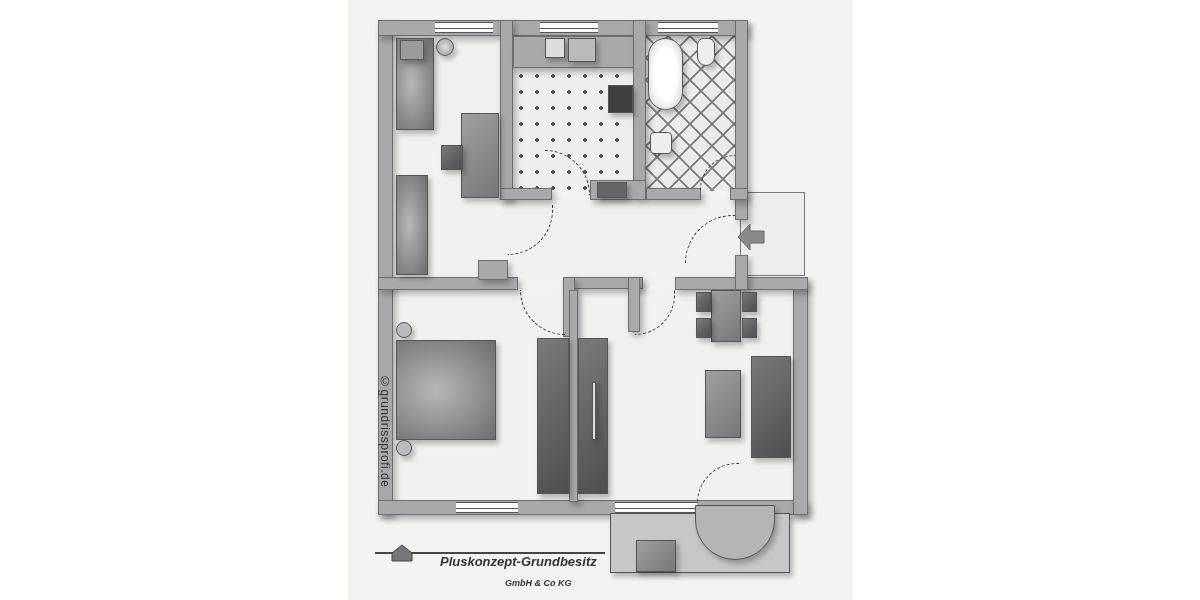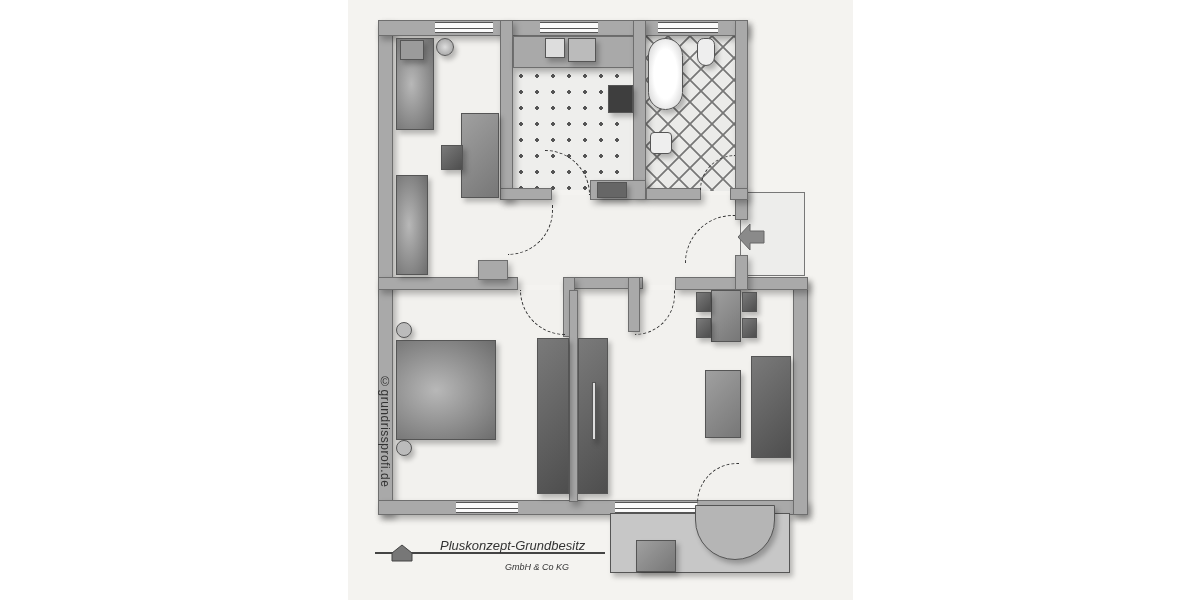--- a/index.html
+++ b/index.html
@@ -12,21 +12,21 @@
   .win::after{content:"";position:absolute;left:0;right:0;top:50%;border-top:1px solid #555;}
   .tile-diag{background-color:#eeeeec;background-image:radial-gradient(circle,#555 1.6px,transparent 2px);background-size:16px 16px;}
   .tile-diamond{background-color:#ebebe9;
     background-image:linear-gradient(45deg,transparent 47%,#777 48%,#777 52%,transparent 53%),linear-gradient(-45deg,transparent 47%,#777 48%,#777 52%,transparent 53%);
     background-size:22px 22px;}
   .furn{position:absolute;border:1px solid #555;box-sizing:border-box;box-shadow:3px 4px 5px rgba(0,0,0,0.25);}
   .bed{background:radial-gradient(ellipse at 40% 50%,#b8b8b8,#6d6d6d);}
   .dark{background:linear-gradient(135deg,#7a7a7a,#4e4e4e);}
   .mid{background:linear-gradient(135deg,#a0a0a0,#777);}
   .door-arc{position:absolute;border:1.5px dashed #333;box-sizing:border-box;}
-  .label-company{position:absolute;font-style:italic;font-weight:normal;color:#333;}
+  .label-company{position:absolute;font-style:italic;font-weight:bold;color:#333;margin-top:16px;}
   .watermark{position:absolute;color:#333;font-size:12px;writing-mode:vertical-rl;letter-spacing:0.5px;}
 </style>
 </head>
 <body>
 
 <div class="paper"></div>
 
 <div class="abs" style="left:0;top:0;width:1200px;height:600px;">
 
   <div class="floor" style="left:393px;top:36px;width:108px;height:242px;"></div>

